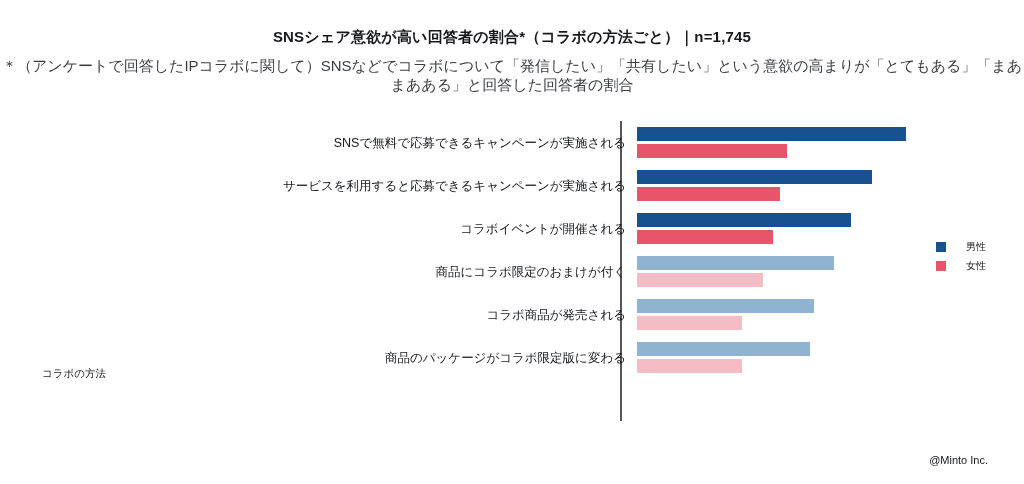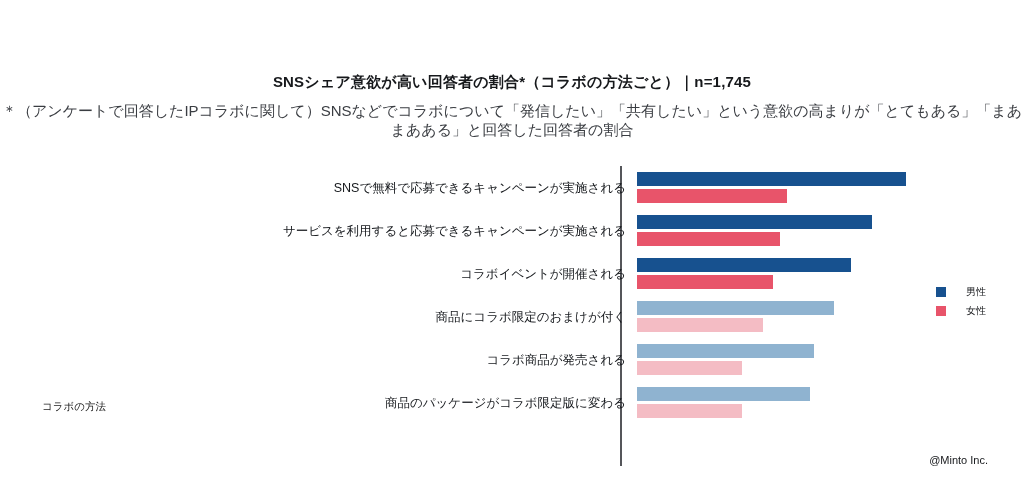--- a/index.html
+++ b/index.html
@@ -13,21 +13,20 @@
     font-family: "Liberation Sans", sans-serif;
     color: #1a1a1a;
     overflow: hidden;
     position: relative;
   }
 
   
   .header {
     padding-top: 28px;
     text-align: center;
-    margin-top: 45px;
   }
   .chart-title {
     font-size: 15px;
     font-weight: bold;
     letter-spacing: 0.2px;
     color: #16181b;
   }
   .chart-subtitle {
     margin-top: 10px;
     font-size: 15px;
@@ -38,21 +37,21 @@
   
   .chart-wrap {
     position: relative;
     margin-top: 22px;
     height: 320px;
   }
 
   .axis-title {
     position: absolute;
     left: 42px;
-    top: 238px;
+    top: 250px;
     font-size: 10.5px;
     color: #1a1a1a;
     white-space: nowrap;
   }
 
   .plot {
     position: absolute;
     left: 148px;
     top: 0;
     width: 820px;

